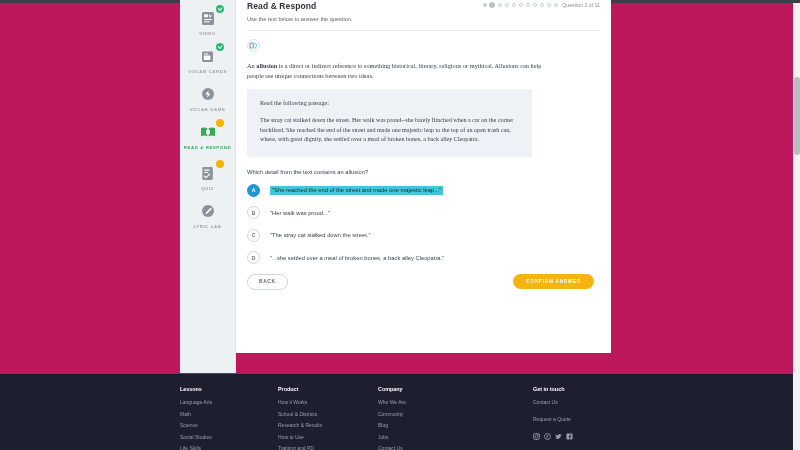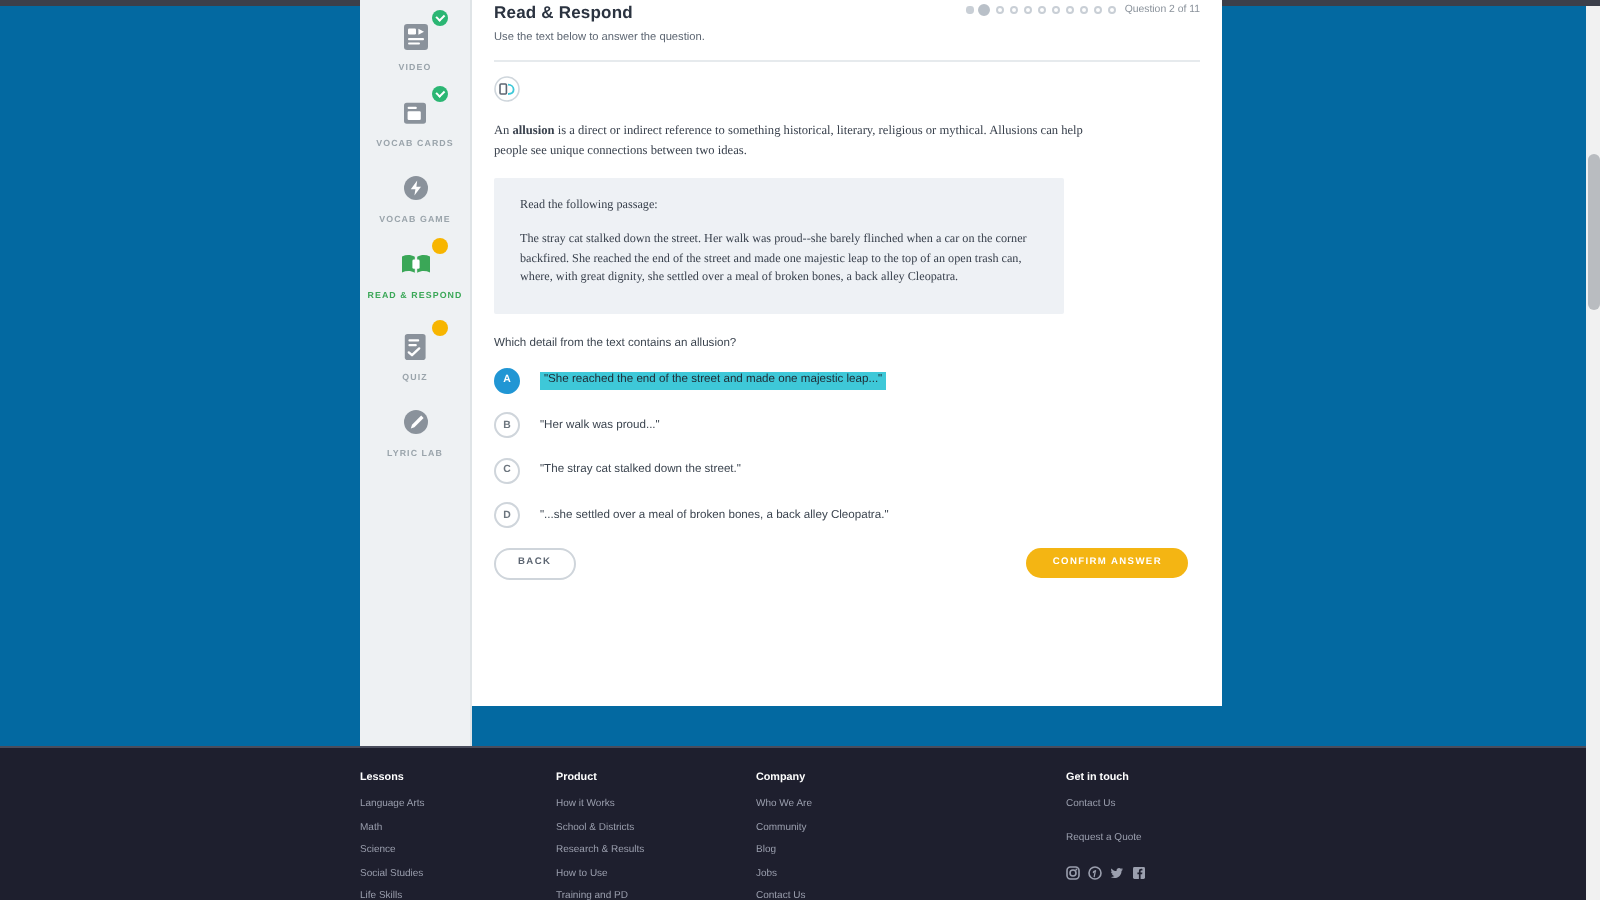--- a/index.html
+++ b/index.html
@@ -2,21 +2,21 @@
 <html><head>
 <meta charset="utf-8">
 <style>
   * { box-sizing: border-box; margin: 0; padding: 0; }
   html, body {
     width: 800px; height: 450px;
     overflow: hidden;
     background: #eceff1;
     font-family: "Liberation Sans", sans-serif;
   }
-  #root { position: relative; width: 800px; height: 450px; background: #0369a1; }
+  #root { position: relative; width: 800px; height: 450px; background: #be185d; }
 
   
   .topstrip { position:absolute; top:0; left:0; width:800px; height:3px; background:#3c3f4a; }
 
   
   .sidebar {
     position:absolute; left:180px; top:0; width:56px; height:373px;
     background:#eef1f3; border-right:1px solid #dfe4e7;
     display:flex; flex-direction:column; align-items:center;
     padding-top:2px;

